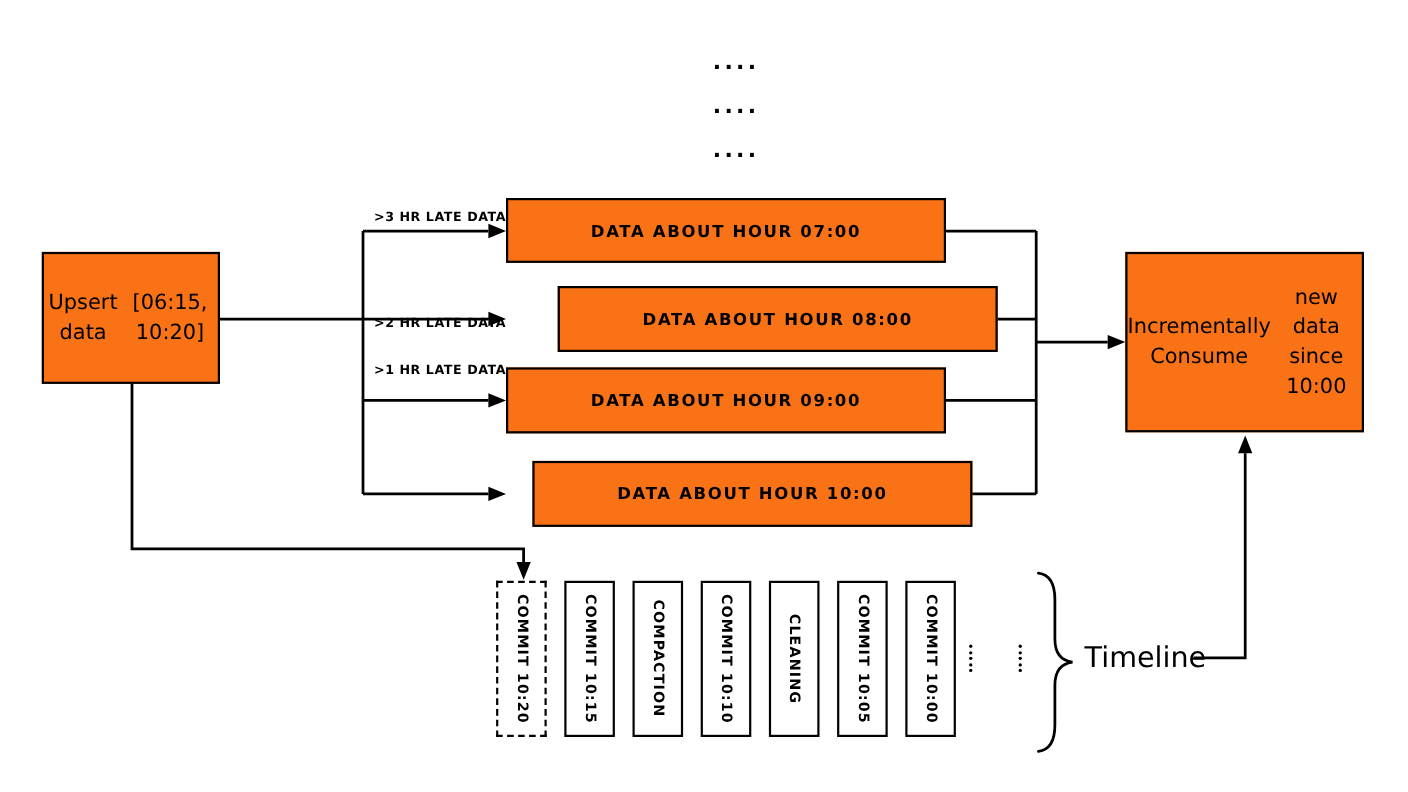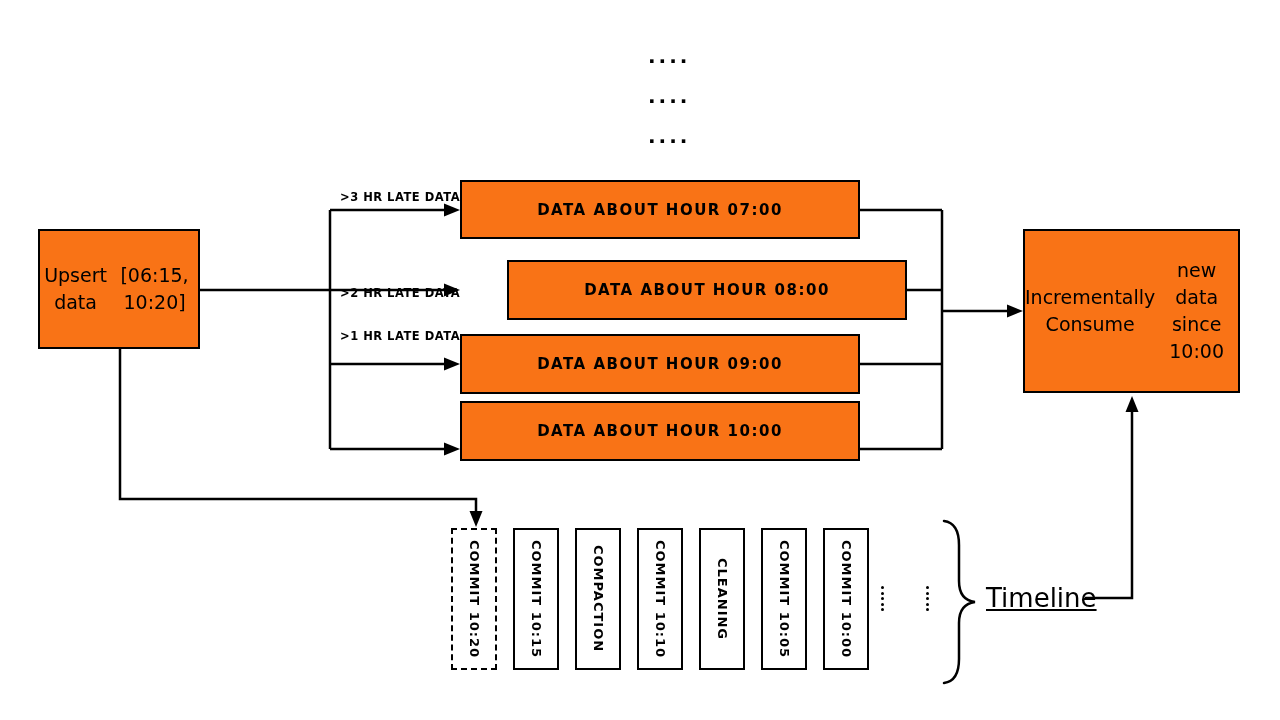--- a/index.html
+++ b/index.html
@@ -13,21 +13,21 @@
     position:absolute; border:2.5px solid #000; background:#f97316;
     box-sizing:border-box; display:flex; align-items:center; justify-content:center;
   }
   .col{flex-direction:row;}
   .upsert{left:38px; top:229px; width:162px; height:120px;
           font-size:19px; line-height:27px; text-align:center;}
   .consume{left:1023px; top:229px; width:217px; height:164px;
           font-size:19px; line-height:27px; text-align:center;justify-content:center;}
   .hour{left:460px; width:400px; height:60px;
         font-weight:bold; font-size:15px; letter-spacing:1.5px;}
-  .hour1{top:180px; height:59px;} .hour2{top:260px;margin-left:47px;} .hour3{top:334px;} .hour4{top:401px;}
+  .hour1{top:180px; height:59px;} .hour2{top:260px;margin-left:47px;} .hour3{top:334px;} .hour4{top:419px;margin-left:24px;}
   .late-label{
     position:absolute; font-weight:bold; font-size:11.5px; letter-spacing:.5px;
     left:340px; white-space:nowrap;
   }
   .ll1{top:190px;} .ll2{top:286px;} .ll3{top:329px;}
   .dots-row{
     position:absolute; left:648px; font-weight:bold; font-size:20px;
     letter-spacing:3px; line-height:20px;
   }
   .dr1{top:46px;} .dr2{top:86px;} .dr3{top:126px;}
@@ -39,21 +39,21 @@
   .tl-box.dashed{border-style:dashed;}
   .tl-text{
     writing-mode:vertical-rl; text-orientation:mixed;
     font-weight:bold; font-size:13px; letter-spacing:1px; white-space:nowrap;
   }
   .tl1{left:451px;} .tl2{left:513px;} .tl3{left:575px;} .tl4{left:637px;}
   .tl5{left:699px;} .tl6{left:761px;} .tl7{left:823px;}
   .v-ellipsis{position:absolute; top:586px; display:flex; flex-direction:column; gap:2.5px;}
   .v-ellipsis span{width:3px; height:3px; background:#000; border-radius:50%;}
   .ve1{left:881px;} .ve2{left:926px;}
-  .timeline-label{position:absolute; left:986px; top:583px; font-size:26px;text-decoration:underline;}
+  .timeline-label{position:absolute; left:986px; top:583px; font-size:26px;}
 </style>
 </head>
 <body>
 
 <div id="canvas">
 
   <svg class="wires" width="1280" height="720" viewBox="0 0 1280 720">
     <g stroke="#000" stroke-width="2.5" fill="none">
 
       <path d="M200 290 H444"></path>

